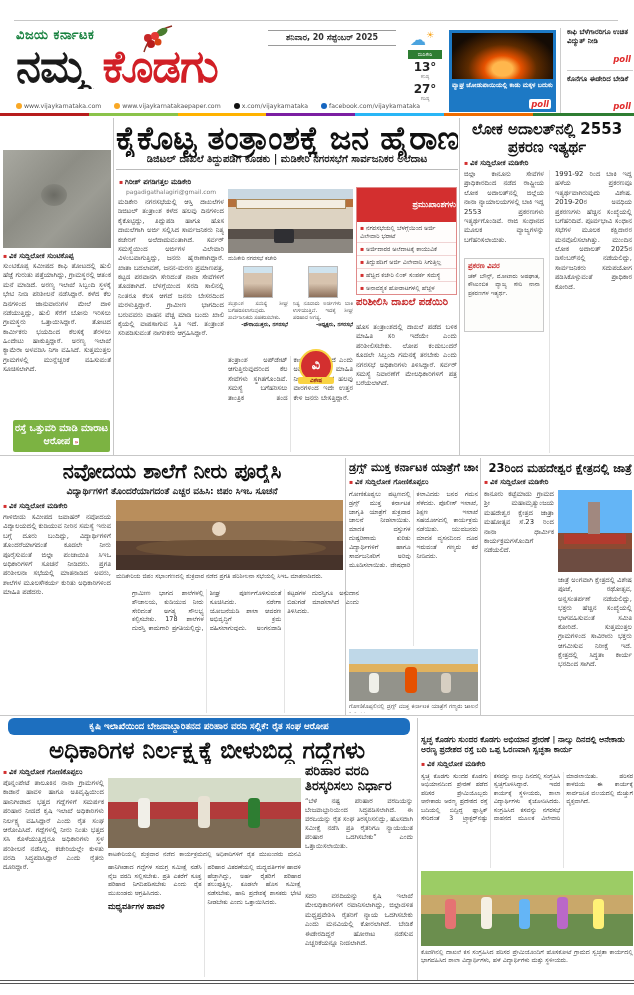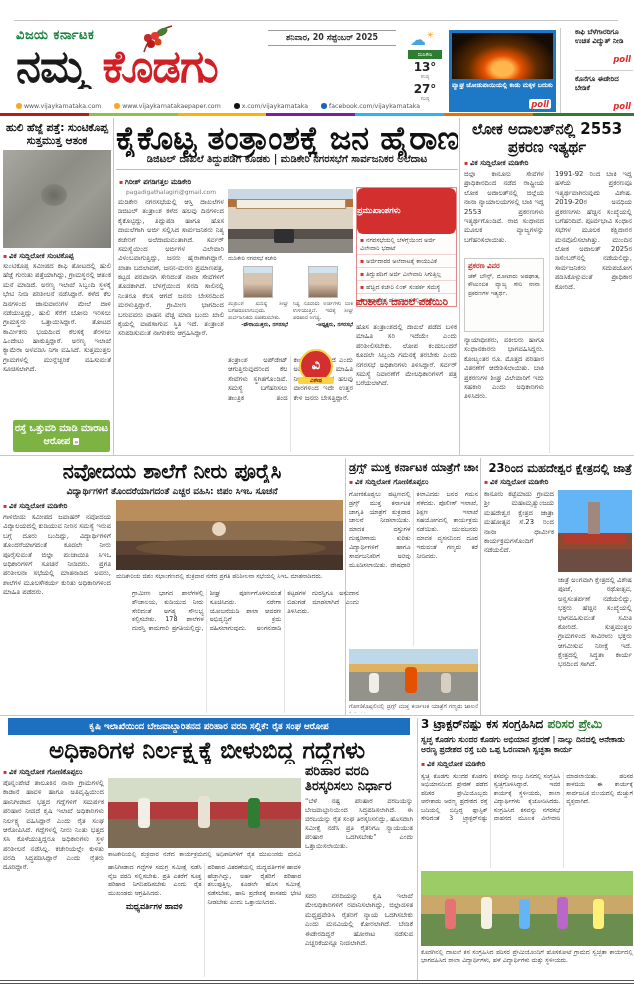--- a/index.html
+++ b/index.html
@@ -24,47 +24,47 @@
   .date-box{font-size:8px;font-weight:bold;text-align:center;color:#333;
             border-top:1px solid #9a9a9a;border-bottom:1px solid #9a9a9a;padding:2px 0;}
   .w-tag{background:#2e7d32;color:#fff;font-size:5px;padding:1px 2px;margin:2px auto;display:block;width:30px;text-align:center;overflow:hidden;white-space:nowrap;}
   .temp{font-size:12px;font-weight:bold;color:#222;line-height:1;}
   .t-label{font-size:5px;color:#777;display:block;margin-bottom:3px;}
   .photo-teaser{background:#1d79c5;padding:3px;box-sizing:border-box;}
   .pt-img{width:100%;height:46px;background:radial-gradient(ellipse at 50% 78%,#ffb74d 0 14%,#e65100 26%,#5d2b00 48%,#140b04 78%);}
   .pt-cap{color:#fff;font-size:6.3px;font-weight:bold;line-height:1.25;margin-top:2px;text-align:left;}
   .poll{color:#e02b2b;font-weight:bold;font-style:italic;font-size:8.5px;}
   .pt-poll{position:absolute;right:5px;bottom:3px;background:#fff;padding:0 2px;border-radius:2px;}
-  .rail{border-left:1px solid #ccc;padding-left:14px;box-sizing:border-box;}
+  .rail{border-left:1px solid #ccc;padding-left:6px;box-sizing:border-box;}
   .rail-item{font-size:7px;font-weight:bold;color:#222;line-height:1.35;position:relative;height:40px;}
   .rail-item .poll{position:absolute;right:2px;bottom:3px;}
   .rail-div{border-top:1px solid #ccc;margin:2px 0 4px 0;}
   .links-row{display:flex;gap:13px;font-size:6.2px;color:#555;align-items:center;}
   .ldot{display:inline-block;width:6px;height:6px;border-radius:50%;margin-right:2px;vertical-align:-1px;}
   .rainbow{background:linear-gradient(90deg,#b71c1c 0 14%,#8bc34a 14% 28%,#ffb300 28% 42%,#7b1fa2 42% 56%,#29b6f6 56% 70%,#ef6c00 70% 84%,#2e7d32 84% 100%);}
   
   .green-box{background:#7cb342;color:#fff;font-size:9.5px;font-weight:bold;text-align:center;line-height:1.35;padding-top:2px;box-sizing:border-box;border-radius:2px;}
   .gb-arrow{color:#c62828;background:#fff;font-size:6px;padding:0 1px;border-radius:1px;}
   .hl-box{border:1px solid #e08a8a;background:#fffdfc;box-sizing:border-box;}
-  .hl-head{background:#d32f2f;color:#fff;font-size:8px;font-weight:bold;text-align:left;padding:18px 0;border-radius:6px;}
+  .hl-head{background:#d32f2f;color:#fff;font-size:8px;font-weight:bold;text-align:right;padding:12px 0;}
   .hl-item{font-size:6.2px;line-height:1.3;padding:2px 3px;border-bottom:1px solid #f0d4d4;color:#333;}
   .hl-item:last-child{border-bottom:none;}
   .sub2{font-size:10px;font-weight:bold;color:#c62828;line-height:1.2;}
   .quote{width:60px;font-size:5.4px;line-height:1.3;color:#333;text-align:justify;}
   .q-img{width:28px;height:30px;margin:0 auto 2px auto;background:linear-gradient(180deg,#cfe3ee 0 20%,#d7c3ae 20% 55%,#8d705b 100%);border:1px solid #bbb;}
   .q-attr{font-weight:bold;text-align:right;display:block;color:#111;}
   .stamp{width:36px;height:36px;z-index:3;text-align:center;}
   .stamp-c{width:30px;height:30px;border-radius:50%;background:#d32f2f;border:2px solid #f9d342;color:#fff;font-size:13px;font-weight:bold;line-height:28px;margin:0 auto;}
   .stamp-b{background:#f9d342;color:#8c1515;font-size:5.5px;font-weight:bold;border-radius:2px;margin-top:-6px;position:relative;z-index:4;}
   .inset{border:1px solid #c9c9c9;padding:3px;box-sizing:border-box;background:#fdfdfb;}
   .inset-title{font-size:7px;font-weight:bold;color:#c62828;line-height:1.2;margin-bottom:2px;}
   .inset-txt{font-size:6px;line-height:1.35;color:#333;text-align:justify;}
-  .blue-strip{background:#1d6fbf;color:#fff;font-size:8.8px;font-weight:bold;text-align:center;line-height:17px;border-radius:0;overflow:hidden;white-space:nowrap;}
+  .blue-strip{background:#1d6fbf;color:#fff;font-size:8.8px;font-weight:bold;text-align:center;line-height:17px;border-radius:6px;overflow:hidden;white-space:nowrap;}
   .pullhead{font-size:13px;font-weight:bold;line-height:1.18;color:#111;}
-  .in-sub{font-size:8px;font-weight:bold;color:#111;margin:2px 18px;}
+  .in-sub{font-size:8px;font-weight:bold;color:#111;margin:2px 0;}
   .green-txt{color:#2e7d32;}
   .deck{font-weight:bold;color:#222;}
   p{margin:0 0 3px 0;}
 </style>
 </head>
 <body>
 
 <div class="page">
 
   <div class="rule" style="left:14px;top:20px;width:604px;height:1px;"></div>
@@ -129,21 +129,20 @@
   <div class="rule" style="left:113px;top:118px;width:1px;height:337px;"></div>
   <div class="rule" style="left:459px;top:118px;width:1px;height:337px;"></div>
   <div class="rule" style="left:0;top:455px;width:634px;height:1px;"></div>
   <div class="rule" style="left:345px;top:458px;width:1px;height:257px;"></div>
   <div class="rule" style="left:480px;top:458px;width:1px;height:257px;"></div>
   <div class="rule" style="left:0;top:715px;width:634px;height:1px;"></div>
   <div class="rule" style="left:417px;top:718px;width:1px;height:262px;"></div>
   <div class="rule" style="left:0;top:980px;width:634px;height:1px;background:#555;"></div>
   <div class="rule" style="left:0;top:983px;width:634px;height:1px;background:#555;"></div>
 
-  <div class="abs headline center" style="left:2px;top:121px;width:110px;font-size:10.5px;line-height:1.25;">ಹುಲಿ ಹೆಜ್ಜೆ ಪತ್ತೆ: ಸುಂಟಿಕೊಪ್ಪ ಸುತ್ತಮುತ್ತ ಆತಂಕ</div>
   <div class="photo" style="left:3px;top:150px;width:108px;height:98px;background:linear-gradient(135deg,#a9a9a1,#8d8d85 40%,#9c9c94 65%,#80807a);">
     <div style="position:absolute;left:38px;top:34px;width:26px;height:22px;border-radius:50%;background:radial-gradient(#6b6b64,#8d8d85);"></div>
   </div>
   <div class="abs byline" style="left:3px;top:252px;width:108px;"><span class="bdot">▪</span><span>ವಿಕ ಸುದ್ದಿಲೋಕ ಸುಂಟಿಕೊಪ್ಪ</span></div>
   <div class="abs body-txt" style="left:3px;top:262px;width:108px;height:155px;">ಸುಂಟಿಕೊಪ್ಪ ಸಮೀಪದ ಕಾಫಿ ತೋಟದಲ್ಲಿ ಹುಲಿ ಹೆಜ್ಜೆ ಗುರುತು ಪತ್ತೆಯಾಗಿದ್ದು, ಗ್ರಾಮಸ್ಥರಲ್ಲಿ ಆತಂಕ ಮನೆ ಮಾಡಿದೆ. ಅರಣ್ಯ ಇಲಾಖೆ ಸಿಬ್ಬಂದಿ ಸ್ಥಳಕ್ಕೆ ಭೇಟಿ ನೀಡಿ ಪರಿಶೀಲನೆ ನಡೆಸಿದ್ದಾರೆ. ಕಳೆದ ಕೆಲ ದಿನಗಳಿಂದ ಜಾನುವಾರುಗಳ ಮೇಲೆ ದಾಳಿ ನಡೆಯುತ್ತಿದ್ದು, ಹುಲಿ ಸೆರೆಗೆ ಬೋನು ಇರಿಸಲು ಗ್ರಾಮಸ್ಥರು ಒತ್ತಾಯಿಸಿದ್ದಾರೆ. ತೋಟದ ಕಾರ್ಮಿಕರು ಭಯದಿಂದ ಕೆಲಸಕ್ಕೆ ತೆರಳಲು ಹಿಂದೇಟು ಹಾಕುತ್ತಿದ್ದಾರೆ. ಅರಣ್ಯ ಇಲಾಖೆ ಕ್ಯಾಮೆರಾ ಅಳವಡಿಸಿ ನಿಗಾ ವಹಿಸಿದೆ. ಸುತ್ತಮುತ್ತಲ ಗ್ರಾಮಗಳಲ್ಲಿ ಮುನ್ನೆಚ್ಚರಿಕೆ ವಹಿಸುವಂತೆ ಸೂಚಿಸಲಾಗಿದೆ.</div>
   <div class="abs green-box" style="left:13px;top:420px;width:97px;height:32px;">
     <span>ರಸ್ತೆ ಒತ್ತುವರಿ ಮಾಡಿ ಮಾರಾಟ ಆರೋಪ</span>
     <span class="gb-arrow">»</span>
   </div>
 
@@ -191,21 +190,20 @@
   <div class="abs sub2" style="left:356px;top:296px;width:101px;">ಪರಿಶೀಲಿಸಿ ದಾಖಲೆ ಪಡೆಯಿರಿ</div>
   <div class="abs body-txt" style="left:356px;top:323px;width:101px;height:129px;">ಹೊಸ ತಂತ್ರಾಂಶದಲ್ಲಿ ದಾಖಲೆ ಪಡೆದ ಬಳಿಕ ಮಾಹಿತಿ ಸರಿ ಇದೆಯೇ ಎಂದು ಪರಿಶೀಲಿಸಬೇಕು. ಲೋಪ ಕಂಡುಬಂದರೆ ಕೂಡಲೇ ಸಿಬ್ಬಂದಿ ಗಮನಕ್ಕೆ ತರಬೇಕು ಎಂದು ನಗರಸಭೆ ಅಧಿಕಾರಿಗಳು ತಿಳಿಸಿದ್ದಾರೆ. ಸರ್ವರ್ ಸಮಸ್ಯೆ ನಿವಾರಣೆಗೆ ಮೇಲಧಿಕಾರಿಗಳಿಗೆ ಪತ್ರ ಬರೆಯಲಾಗಿದೆ.</div>
 
   <div class="abs headline center" style="left:463px;top:120px;width:168px;font-size:15px;line-height:1.22;">ಲೋಕ ಅದಾಲತ್‌ನಲ್ಲಿ 2553 ಪ್ರಕರಣ ಇತ್ಯರ್ಥ</div>
   <div class="abs byline" style="left:464px;top:159px;width:168px;"><span class="bdot">▪</span><span>ವಿಕ ಸುದ್ದಿಲೋಕ ಮಡಿಕೇರಿ</span></div>
   <div class="abs body-txt" style="left:464px;top:170px;width:80px;height:86px;">ಜಿಲ್ಲಾ ಕಾನೂನು ಸೇವೆಗಳ ಪ್ರಾಧಿಕಾರದಿಂದ ನಡೆದ ರಾಷ್ಟ್ರೀಯ ಲೋಕ ಅದಾಲತ್‌ನಲ್ಲಿ ಜಿಲ್ಲೆಯ ನಾನಾ ನ್ಯಾಯಾಲಯಗಳಲ್ಲಿ ಬಾಕಿ ಇದ್ದ 2553 ಪ್ರಕರಣಗಳು ಇತ್ಯರ್ಥಗೊಂಡಿವೆ. ರಾಜಿ ಸಂಧಾನದ ಮೂಲಕ ವ್ಯಾಜ್ಯಗಳನ್ನು ಬಗೆಹರಿಸಲಾಯಿತು.</div>
   <div class="abs inset" style="left:464px;top:258px;width:80px;height:74px;">
     <div class="inset-title">ಪ್ರಕರಣ ವಿವರ</div>
     <div class="inset-txt">ಚೆಕ್ ಬೌನ್ಸ್, ಮೋಟಾರು ಅಪಘಾತ, ಕೌಟುಂಬಿಕ ವ್ಯಾಜ್ಯ ಸೇರಿ ನಾನಾ ಪ್ರಕರಣಗಳ ಇತ್ಯರ್ಥ.</div>
   </div>
-  <div class="abs body-txt" style="left:464px;top:336px;width:80px;height:117px;">ನ್ಯಾಯಾಧೀಶರು, ವಕೀಲರು ಹಾಗೂ ಸಂಧಾನಕಾರರು ಭಾಗವಹಿಸಿದ್ದರು. ಕೋಟ್ಯಂತರ ರೂ. ಮೊತ್ತದ ಪರಿಹಾರ ವಿತರಣೆಗೆ ಆದೇಶಿಸಲಾಯಿತು. ಬಾಕಿ ಪ್ರಕರಣಗಳ ಶೀಘ್ರ ವಿಲೇವಾರಿಗೆ ಇದು ಸಹಕಾರಿ ಎಂದು ಅಧಿಕಾರಿಗಳು ತಿಳಿಸಿದರು.</div>
   <div class="abs body-txt" style="left:549px;top:170px;width:83px;height:283px;border-left:1px solid #e3e3e3;padding-left:5px;box-sizing:border-box;">1991-92 ರಿಂದ ಬಾಕಿ ಇದ್ದ ಹಳೆಯ ಪ್ರಕರಣವೂ ಇತ್ಯರ್ಥವಾಗಿರುವುದು ವಿಶೇಷ. 2019-20ರ ಅವಧಿಯ ಪ್ರಕರಣಗಳು ಹೆಚ್ಚಿನ ಸಂಖ್ಯೆಯಲ್ಲಿ ಬಗೆಹರಿದಿವೆ. ಪೂರ್ವಭಾವಿ ಸಂಧಾನ ಸಭೆಗಳ ಮೂಲಕ ಕಕ್ಷಿದಾರರ ಮನವೊಲಿಸಲಾಗಿತ್ತು. ಮುಂದಿನ ಲೋಕ ಅದಾಲತ್ 2025ರ ಡಿಸೆಂಬರ್‌ನಲ್ಲಿ ನಡೆಯಲಿದ್ದು, ಸಾರ್ವಜನಿಕರು ಸದುಪಯೋಗ ಪಡಿಸಿಕೊಳ್ಳುವಂತೆ ಪ್ರಾಧಿಕಾರ ಕೋರಿದೆ.</div>
 
   <div class="abs headline center nowrap" style="left:2px;top:459px;width:340px;font-size:20px;">ನವೋದಯ ಶಾಲೆಗೆ ನೀರು ಪೂರೈಸಿ</div>
   <div class="abs deck center" style="left:2px;top:486px;width:340px;font-size:9px;">ವಿದ್ಯಾರ್ಥಿಗಳಿಗೆ ತೊಂದರೆಯಾಗದಂತೆ ಎಚ್ಚರ ವಹಿಸಿ: ಜಿಪಂ ಸಿಇಒ ಸೂಚನೆ</div>
   <div class="abs byline" style="left:3px;top:502px;width:110px;"><span class="bdot">▪</span><span>ವಿಕ ಸುದ್ದಿಲೋಕ ಮಡಿಕೇರಿ</span></div>
   <div class="abs body-txt" style="left:3px;top:513px;width:108px;height:199px;">ಗಾಳಿಬೀಡು ಸಮೀಪದ ಜವಾಹರ್ ನವೋದಯ ವಿದ್ಯಾಲಯದಲ್ಲಿ ಕುಡಿಯುವ ನೀರಿನ ಸಮಸ್ಯೆ ಇರುವ ಬಗ್ಗೆ ದೂರು ಬಂದಿದ್ದು, ವಿದ್ಯಾರ್ಥಿಗಳಿಗೆ ತೊಂದರೆಯಾಗದಂತೆ ಕೂಡಲೇ ನೀರು ಪೂರೈಸುವಂತೆ ಜಿಲ್ಲಾ ಪಂಚಾಯಿತಿ ಸಿಇಒ ಅಧಿಕಾರಿಗಳಿಗೆ ಸೂಚನೆ ನೀಡಿದರು. ಪ್ರಗತಿ ಪರಿಶೀಲನಾ ಸಭೆಯಲ್ಲಿ ಮಾತನಾಡಿದ ಅವರು, ಶಾಲೆಗಳ ಮೂಲಸೌಕರ್ಯ ಕುರಿತು ಅಧಿಕಾರಿಗಳಿಂದ ಮಾಹಿತಿ ಪಡೆದರು.</div>
   <div class="photo" style="left:116px;top:500px;width:227px;height:70px;background:linear-gradient(180deg,#b98e5c 0 30%,#8d6e4f 30% 58%,#5d4333 58% 78%,#46332a 78% 100%);">
     <div style="position:absolute;left:20px;top:40px;width:190px;height:16px;background:#6d5138;border-radius:40%/60%;"></div>
     <div style="position:absolute;left:96px;top:22px;width:14px;height:14px;border-radius:50%;background:#e8d6c0;"></div>
   </div>
@@ -243,23 +241,20 @@
   <div class="abs caption" style="left:108px;top:850px;width:193px;height:10px;">ಕಾಟಕೇರಿಯಲ್ಲಿ ಶುಕ್ರವಾರ ನಡೆದ ಕಾರ್ಯಕ್ರಮದಲ್ಲಿ ಅಧಿಕಾರಿಗಳಿಗೆ ರೈತ ಮುಖಂಡರು ಮನವಿ ಸಲ್ಲಿಸಿದರು.</div>
   <div class="abs body-txt cols2" style="left:108px;top:863px;width:193px;height:114px;font-size:6.3px;">
     <p>ಹಾನಿಗೀಡಾದ ಗದ್ದೆಗಳ ಸಮಗ್ರ ಸಮೀಕ್ಷೆ ನಡೆಸಿ ನೈಜ ವರದಿ ಸಲ್ಲಿಸಬೇಕು. ಪ್ರತಿ ಎಕರೆಗೆ ಸೂಕ್ತ ಪರಿಹಾರ ನಿಗದಿಪಡಿಸಬೇಕು ಎಂದು ರೈತ ಮುಖಂಡರು ಆಗ್ರಹಿಸಿದರು.</p>
     <p class="in-sub">ಮಧ್ಯವರ್ತಿಗಳ ಹಾವಳಿ</p>
     <p>ಪರಿಹಾರ ವಿತರಣೆಯಲ್ಲಿ ಮಧ್ಯವರ್ತಿಗಳ ಹಾವಳಿ ಹೆಚ್ಚಾಗಿದ್ದು, ಅರ್ಹ ರೈತರಿಗೆ ಪರಿಹಾರ ತಲುಪುತ್ತಿಲ್ಲ. ಕೂಡಲೇ ಹೊಸ ಸಮೀಕ್ಷೆ ನಡೆಸಬೇಕು, ಹಾನಿ ಪ್ರದೇಶಕ್ಕೆ ಶಾಸಕರು ಭೇಟಿ ನೀಡಬೇಕು ಎಂದು ಒತ್ತಾಯಿಸಿದರು.</p>
   </div>
   <div class="abs body-txt" style="left:305px;top:797px;width:108px;height:92px;font-size:6.6px;">“ಬೆಳೆ ನಷ್ಟ ಪರಿಹಾರ ವರದಿಯನ್ನು ಬೇಜವಾಬ್ದಾರಿಯಿಂದ ಸಿದ್ಧಪಡಿಸಲಾಗಿದೆ. ಈ ವರದಿಯನ್ನು ರೈತ ಸಂಘ ತಿರಸ್ಕರಿಸಲಿದ್ದು, ಹೊಸದಾಗಿ ಸಮೀಕ್ಷೆ ನಡೆಸಿ ಪ್ರತಿ ರೈತರಿಗೂ ನ್ಯಾಯಯುತ ಪರಿಹಾರ ಒದಗಿಸಬೇಕು” ಎಂದು ಒತ್ತಾಯಿಸಲಾಯಿತು.</div>
   <div class="abs pullhead" style="left:305px;top:763px;width:108px;">ಪರಿಹಾರ ವರದಿ ತಿರಸ್ಕರಿಸಲು ನಿರ್ಧಾರ</div>
   <div class="abs body-txt" style="left:305px;top:892px;width:108px;height:86px;">ಸದರಿ ವರದಿಯನ್ನು ಕೃಷಿ ಇಲಾಖೆ ಮೇಲಧಿಕಾರಿಗಳಿಗೆ ರವಾನಿಸಲಾಗಿದ್ದು, ಜಿಲ್ಲಾಡಳಿತ ಮಧ್ಯಪ್ರವೇಶಿಸಿ ರೈತರಿಗೆ ನ್ಯಾಯ ಒದಗಿಸಬೇಕು ಎಂದು ಮನವಿಯಲ್ಲಿ ಕೋರಲಾಗಿದೆ. ಬೇಡಿಕೆ ಈಡೇರದಿದ್ದರೆ ಹೋರಾಟ ನಡೆಸುವ ಎಚ್ಚರಿಕೆಯನ್ನೂ ನೀಡಲಾಗಿದೆ.</div>
 
-  <div class="abs headline nowrap" style="left:421px;top:717px;width:212px;font-size:12px;">
-    <span>3 ಟ್ರ್ಯಾಕ್ಟರ್‌ನಷ್ಟು ಕಸ ಸಂಗ್ರಹಿಸಿದ </span><span class="green-txt">ಪರಿಸರ ಪ್ರೇಮಿ</span>
-  </div>
   <div class="abs deck" style="left:421px;top:735px;width:212px;font-size:7.8px;line-height:1.3;">ಸ್ವಚ್ಛ ಕೊಡಗು ಸುಂದರ ಕೊಡಗು ಅಭಿಯಾನ ಪ್ರೇರಣೆ | ನಾಲ್ಕು ದಿನದಲ್ಲಿ ಆನೇಕಾಡು ಅರಣ್ಯ ಪ್ರದೇಶದ ರಸ್ತೆ ಬದಿ ಒಪ್ಪ ಓರಣವಾಗಿ ಸ್ವಚ್ಛತಾ ಕಾರ್ಯ</div>
   <div class="abs byline" style="left:421px;top:760px;width:212px;"><span class="bdot">▪</span><span>ವಿಕ ಸುದ್ದಿಲೋಕ ಮಡಿಕೇರಿ</span></div>
   <div class="abs body-txt cols3" style="left:421px;top:772px;width:212px;height:96px;font-size:6.1px;">ಸ್ವಚ್ಛ ಕೊಡಗು ಸುಂದರ ಕೊಡಗು ಅಭಿಯಾನದಿಂದ ಪ್ರೇರಣೆ ಪಡೆದ ಪರಿಸರ ಪ್ರೇಮಿಯೊಬ್ಬರು ಆನೇಕಾಡು ಅರಣ್ಯ ಪ್ರದೇಶದ ರಸ್ತೆ ಬದಿಯಲ್ಲಿ ಬಿದ್ದಿದ್ದ ಪ್ಲಾಸ್ಟಿಕ್ ಸೇರಿದಂತೆ 3 ಟ್ರ್ಯಾಕ್ಟರ್‌ನಷ್ಟು ಕಸವನ್ನು ನಾಲ್ಕು ದಿನದಲ್ಲಿ ಸಂಗ್ರಹಿಸಿ ಸ್ವಚ್ಛಗೊಳಿಸಿದ್ದಾರೆ. ಇವರ ಕಾರ್ಯಕ್ಕೆ ಸ್ಥಳೀಯರು, ಶಾಲಾ ವಿದ್ಯಾರ್ಥಿಗಳು ಕೈಜೋಡಿಸಿದರು. ಸಂಗ್ರಹಿಸಿದ ಕಸವನ್ನು ನಗರಸಭೆ ವಾಹನದ ಮೂಲಕ ವಿಲೇವಾರಿ ಮಾಡಲಾಯಿತು. ಪರಿಸರ ಕಾಳಜಿಯ ಈ ಕಾರ್ಯಕ್ಕೆ ಸಾರ್ವಜನಿಕ ವಲಯದಲ್ಲಿ ಮೆಚ್ಚುಗೆ ವ್ಯಕ್ತವಾಗಿದೆ.</div>
   <div class="photo" style="left:421px;top:871px;width:212px;height:75px;background:linear-gradient(180deg,#9ccc65 0 32%,#c9a86a 32% 58%,#6b8e4e 58% 100%);">
     <div style="position:absolute;left:24px;top:28px;width:11px;height:30px;background:#e57373;border-radius:4px;"></div>
     <div style="position:absolute;left:60px;top:26px;width:11px;height:32px;background:#f5f0e4;border-radius:4px;"></div>
     <div style="position:absolute;left:98px;top:28px;width:11px;height:30px;background:#64b5f6;border-radius:4px;"></div>
     <div style="position:absolute;left:136px;top:26px;width:11px;height:32px;background:#ba68c8;border-radius:4px;"></div>
     <div style="position:absolute;left:172px;top:28px;width:11px;height:30px;background:#fff176;border-radius:4px;"></div>
   </div>

